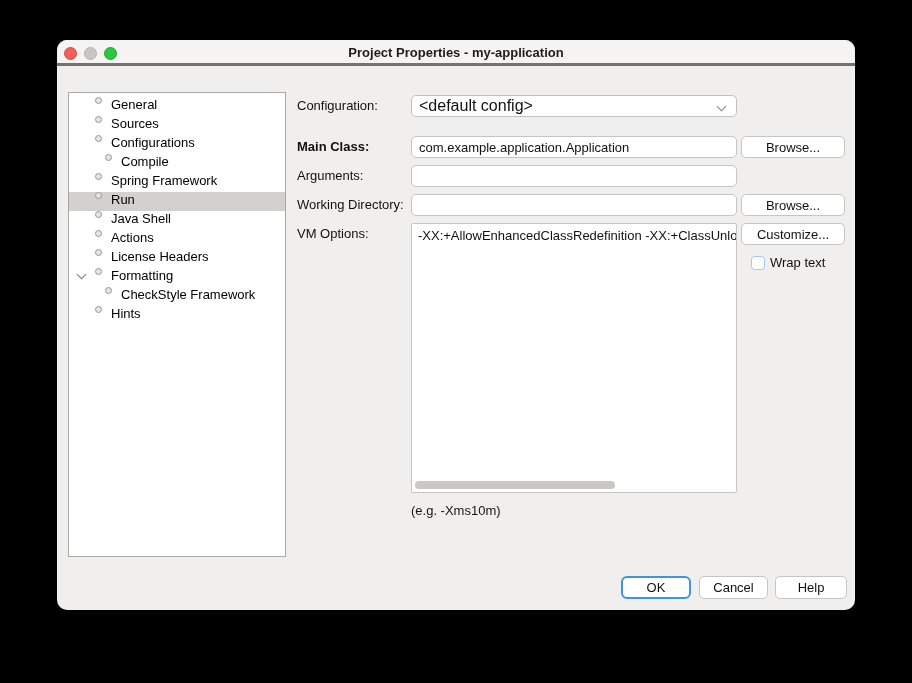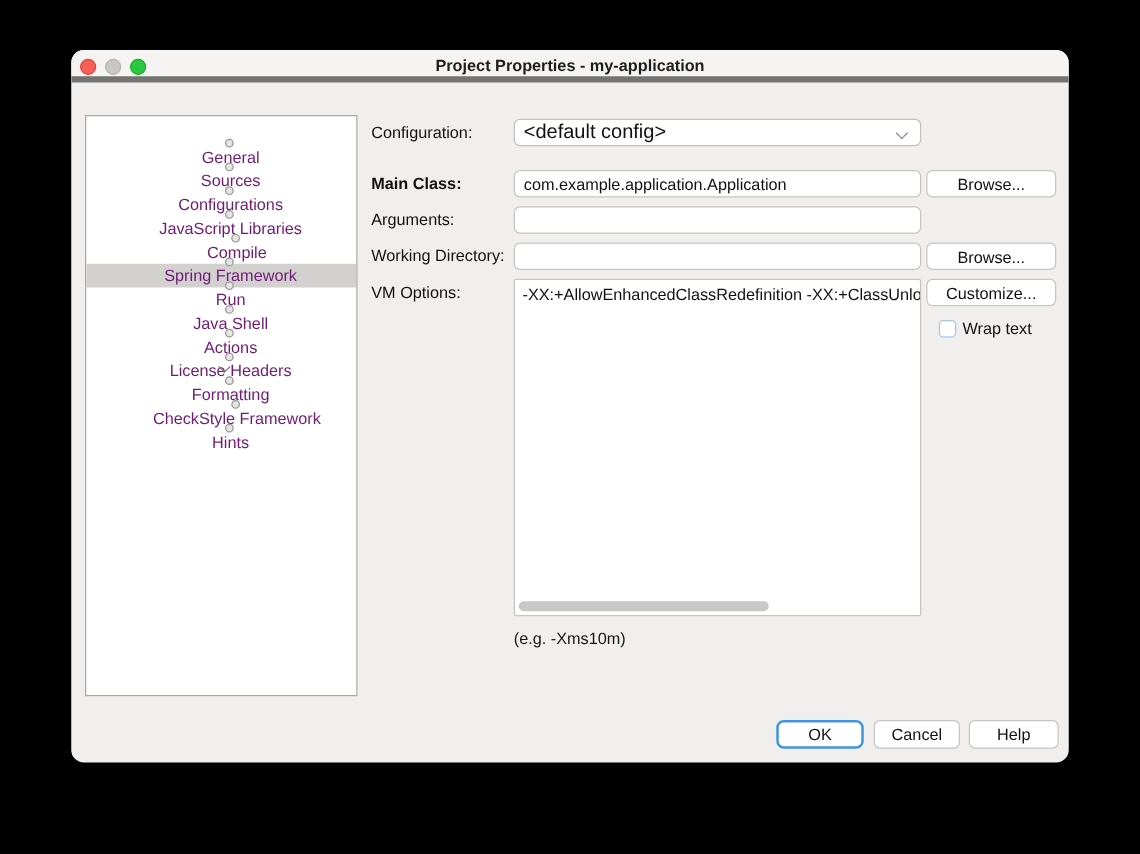--- a/index.html
+++ b/index.html
@@ -5,35 +5,35 @@
   * { margin: 0; padding: 0; box-sizing: border-box; }
   html, body { width: 912px; height: 683px; background: #000; overflow: hidden;
     font-family: "Liberation Sans", sans-serif; }
   .stage { position: relative; width: 912px; height: 683px; background: #000; }
 
   .window { position: absolute; left: 57px; top: 40px; width: 798px; height: 570px;
     background: #f0efee; border-radius: 10px; box-shadow: 0 12px 40px rgba(0,0,0,.6);
     overflow: hidden; }
 
   .titlebar { position: absolute; left: 0; top: 0; width: 100%; height: 26px;
-    background: #f5f4f3; border-bottom: 5px solid #737373; }
+    background: #f5f4f3; border-bottom: 3px solid #737373; }
   .lights { position: absolute; left: 7px; top: 6.5px; display: flex; gap: 7px; }
   .light { width: 13px; height: 13px; border-radius: 50%; display: inline-block; }
   .light.red   { background: #f55f57; border: 0.5px solid #e0443e; }
   .light.gray  { background: #c9c7c5; border: 0.5px solid #b5b3b1; }
   .light.green { background: #2bc840; border: 0.5px solid #1aab29; }
   .title { width: 100%; text-align: center; line-height: 25px; font-size: 13px;
     font-weight: 700; color: #1d1d1d; }
 
   .cat-label { position: absolute; left: 11px; top: 69px; font-size: 13px; color: #111; }
 
   .tree { position: absolute; left: 11px; top: 52px; width: 218px; height: 465px;
     background: #fff; border: 1px solid #a8a8a8; padding-top: 4px; overflow: hidden; }
-  .tree-row { display: flex; align-items: center; height: 19px; padding-left: 6px;
-    font-size: 13px; color: #701a75; cursor: default; flex-direction: column; }
+  .tree-row { display: flex; align-items: flex-start; height: 19px; padding-left: 6px;
+    font-size: 13px; color: #000000; cursor: default; }
   .tree-row.selected { background: #d2d1d0; }
   .chevron { width: 14px; height: 14px; position: relative; flex: 0 0 14px; }
   .chevron::after { content: ""; position: absolute; left: 3px; top: 3px; width: 6px;
     height: 6px; border-right: 1.5px solid #7d7d7d; border-bottom: 1.5px solid #7d7d7d;
     transform: rotate(45deg); }
   .bullet { width: 7px; height: 7px; border-radius: 50%; background: #e6e5e4;
     border: 1.5px solid #979695; margin-left: 6px; flex: 0 0 auto; }
   .tree-text { margin-left: 9px; white-space: nowrap; }
   .tree-row.lvl2 { padding-left: 16px; }
 
@@ -106,25 +106,20 @@
           <span class="bullet"></span>
           <span class="tree-text">Sources</span>
         </div>
 
         <div class="tree-row">
           <span class="chevron" style="visibility: hidden;"></span>
           <span class="bullet"></span>
           <span class="tree-text">Configurations</span>
         </div>
 
-        <div class="tree-row">
-          <span class="chevron" style="visibility: hidden;"></span>
-          <span class="bullet"></span>
-          <span class="tree-text">JavaScript Libraries</span>
-        </div>
 
 
         <div class="tree-row lvl2">
           <span class="chevron" style="visibility: hidden;"></span>
           <span class="bullet"></span>
           <span class="tree-text">Compile</span>
         </div>
 
         <div class="tree-row">
           <span class="chevron" style="visibility: hidden;"></span>

